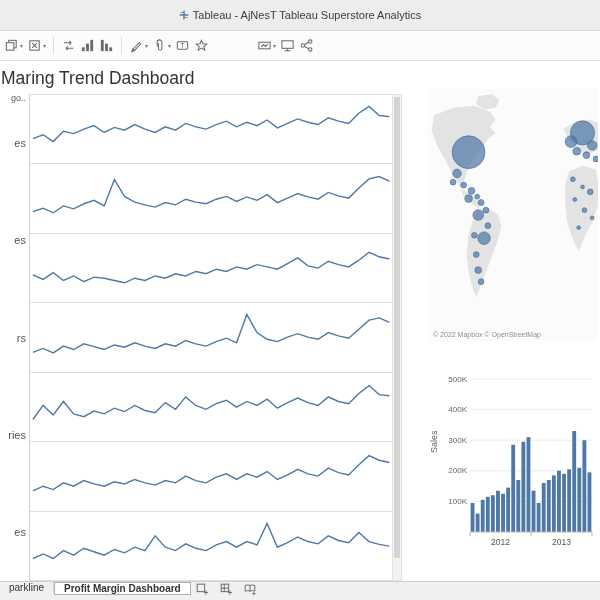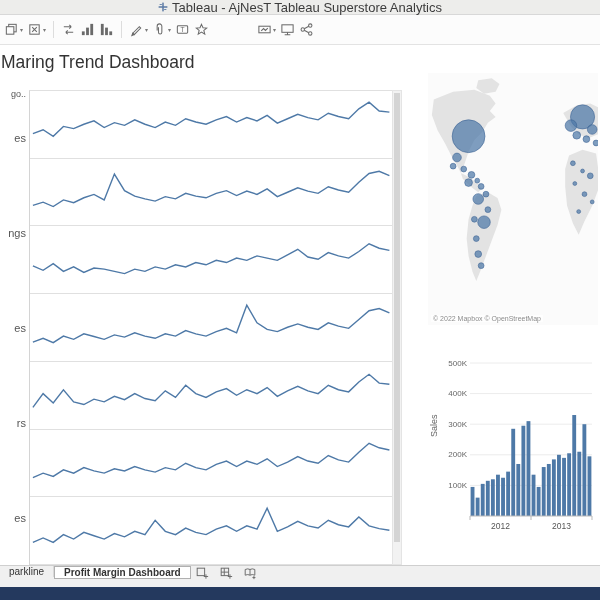--- a/index.html
+++ b/index.html
@@ -1,32 +1,32 @@
 <!DOCTYPE html>
 <html><head>
 <meta charset="utf-8">
 <style>
   * { box-sizing: border-box; margin: 0; padding: 0; }
   html,body { width:600px; height:600px; overflow:hidden; }
   body { font-family:"Liberation Sans", sans-serif; background:#fff; }
 
-  .titlebar { height:15px; background:#ededeb; border-bottom:1px solid #d8d8d8;
+  .titlebar { height:31px; background:#ededeb; border-bottom:1px solid #d8d8d8;
     display:flex; align-items:center; justify-content:center; gap:4px;
-    font-size:13px; color:#3c3c3c; }
+    font-size:11px; color:#3c3c3c; }
 
   .toolbar { height:30px; background:#fcfcfc; border-bottom:1px solid #e3e3e3;
     display:flex; align-items:center; padding:0 2px; }
   .tbtn { display:flex; align-items:center; gap:1px; padding:3px 2px;
     background:none; border:none; cursor:pointer; }
   .tbtn .caret { font-size:6px; color:#7a7a7a; }
   .tdiv { width:1px; height:17px; background:#ddd; margin:0 5px; }
   .tspace { width:44px; }
 
   .content { display:flex; height:520px; }
-  .main { width:424px; display:flex; flex-direction:column;gap:12px; }
+  .main { width:424px; display:flex; flex-direction:column; }
   .dash-title { font-size:17.5px; font-weight:400; color:#333;
     margin:7px 0 5px 1px; white-space:nowrap; overflow:hidden; }
 
   .spark-area { flex:1; display:flex; margin-right:22px; }
   .row-labels { width:30px; display:flex; flex-direction:column; position:relative; }
   .row-header { position:absolute; top:-1px; right:3px; font-size:9px; color:#555; }
   .row-label { flex:1; display:flex; align-items:center; justify-content:flex-end;
     padding-right:3px; font-size:11px; color:#555; }
   .spark-grid { width:376px; display:flex; flex-direction:column;
     border-top:1px solid #e0e0e0; border-left:1px solid #d4d4d4; background:#fff; }
@@ -180,23 +180,23 @@
     </button>
   </div>
 
 <div class="content">
   <div class="main">
     <h1 class="dash-title">Maring Trend Dashboard</h1>
     <div class="spark-area">
       <div class="row-labels" id="row-labels">
         <span class="row-header">go..</span>
       <div class="row-label">es</div>
-          <div class="row-label">ngs</div>
           <div class="row-label">es</div>
           <div class="row-label">rs</div>
+          <div class="row-label">ries</div>
           <div class="row-label">es</div>
         </div>
       <div class="spark-grid" id="spark-grid">
           <div class="spark-row">
             <svg viewBox="0 0 376 69" preserveAspectRatio="none">
               <polyline points="3.0,44.0 13.6,40.1 24.1,46.9 34.7,36.6 45.3,38.9 55.9,34.4 66.4,30.9 77.0,37.8 87.6,32.7 98.1,35.5 108.7,29.8 119.3,34.4 129.9,37.8 140.4,32.1 151.0,35.5 161.6,28.7 172.1,32.1 182.7,34.4 193.3,29.8 203.9,26.4 214.4,32.1 225.0,27.5 235.6,30.9 246.1,25.2 256.7,33.2 267.3,28.7 277.9,24.1 288.4,27.5 299.0,29.8 309.6,23.0 320.1,26.4 330.7,28.7 341.3,18.4 351.9,11.6 362.4,20.7 373.0,21.8" fill="none" stroke="#4e79a7" stroke-width="1.4" vector-effect="non-scaling-stroke"></polyline>
             </svg>
           </div>
           <div class="spark-row">
             <svg viewBox="0 0 376 69" preserveAspectRatio="none">

